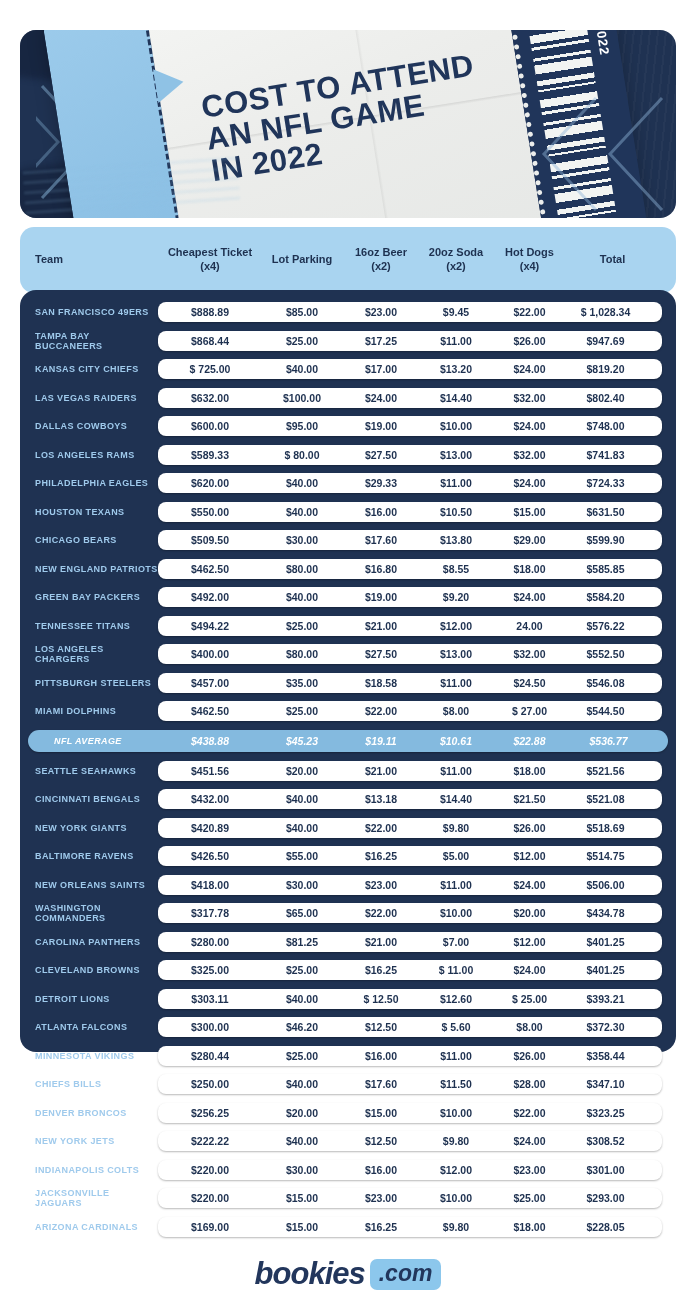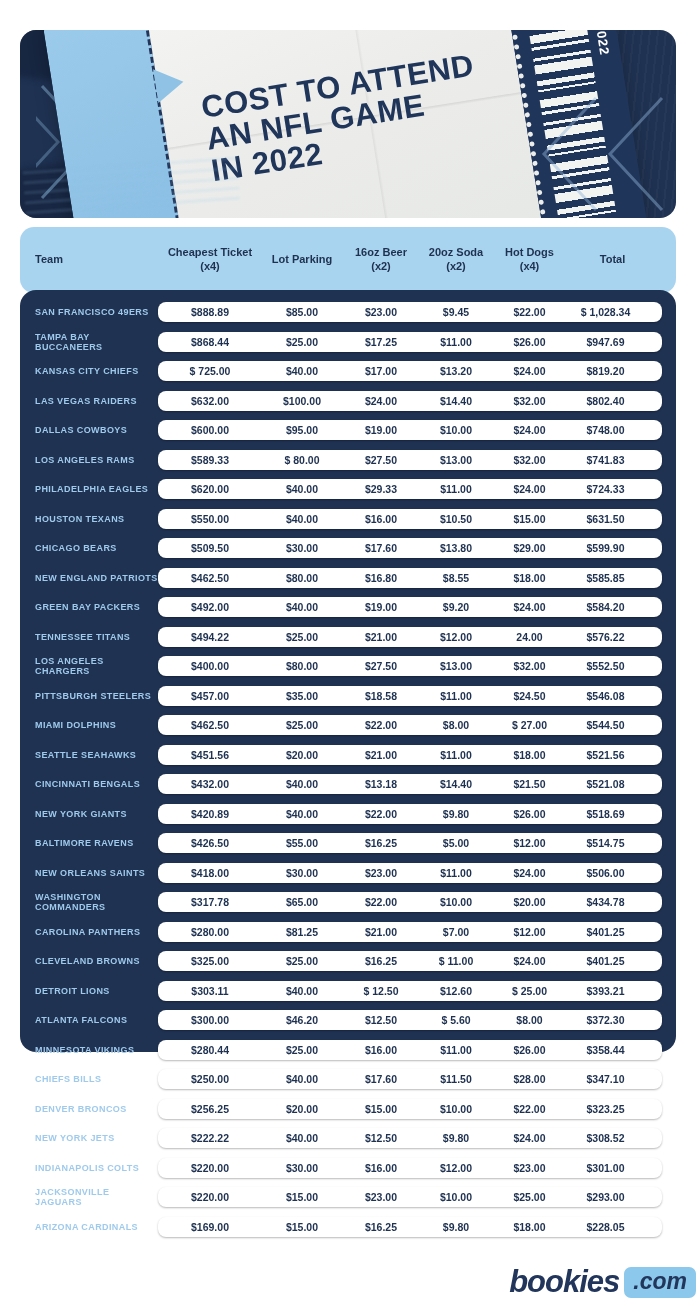--- a/index.html
+++ b/index.html
@@ -75,21 +75,21 @@
           margin-right:14px; padding-right:18px; box-shadow:0 1px 2px rgba(0,0,0,.28); }
   .pill span { text-align:center; font-size:10.5px; font-weight:bold; color:#1e3150; }
   .row.avg { grid-template-columns:1fr; padding:0 8px; height:22px; }
   .pill.avgp { grid-template-columns:130px 104px 80px 78px 72px 75px 1fr;
                background:#84badf; margin-right:0; height:22px; border-radius:11px;
                font-style:italic; }
   .pill.avgp span { color:#ffffff; }
   .pill.avgp .team-in { text-align:left; padding-left:26px; font-size:9px; letter-spacing:.4px; }
 
   
-  .footer { position:absolute; left:0; top:1256px; width:100%; text-align:right;margin-top:8px; }
+  .footer { position:absolute; left:0; top:1256px; width:100%; text-align:center; }
   .brand { display:inline-flex; align-items:center; }
   .brand-name { font-size:31px; font-weight:800; font-style:italic; color:#22365c; letter-spacing:-1px; }
   .brand-badge { background:#8cc7ec; color:#22365c; border-radius:7px; padding:1px 9px 3px;
                  margin-left:5px; font-size:23px; font-weight:800; font-style:italic; }
 </style>
 </head>
 <body>
 
 <div class="page">
 
@@ -317,20 +317,31 @@
           <div class="team">MIAMI DOLPHINS</div>
           <div class="pill">
             <span>$462.50</span>
             <span>$25.00</span>
             <span>$22.00</span>
             <span>$8.00</span>
             <span>$ 27.00</span>
             <span>$544.50</span>
           </div>
         </div>
+        <div class="row avg">
+          <div class="pill avgp">
+            <span class="team-in">NFL AVERAGE</span>
+            <span>$438.88</span>
+            <span>$45.23</span>
+            <span>$19.11</span>
+            <span>$10.61</span>
+            <span>$22.88</span>
+            <span>$536.77</span>
+          </div>
+        </div>
         <div class="row">
           <div class="team">SEATTLE SEAHAWKS</div>
           <div class="pill">
             <span>$451.56</span>
             <span>$20.00</span>
             <span>$21.00</span>
             <span>$11.00</span>
             <span>$18.00</span>
             <span>$521.56</span>
           </div>

